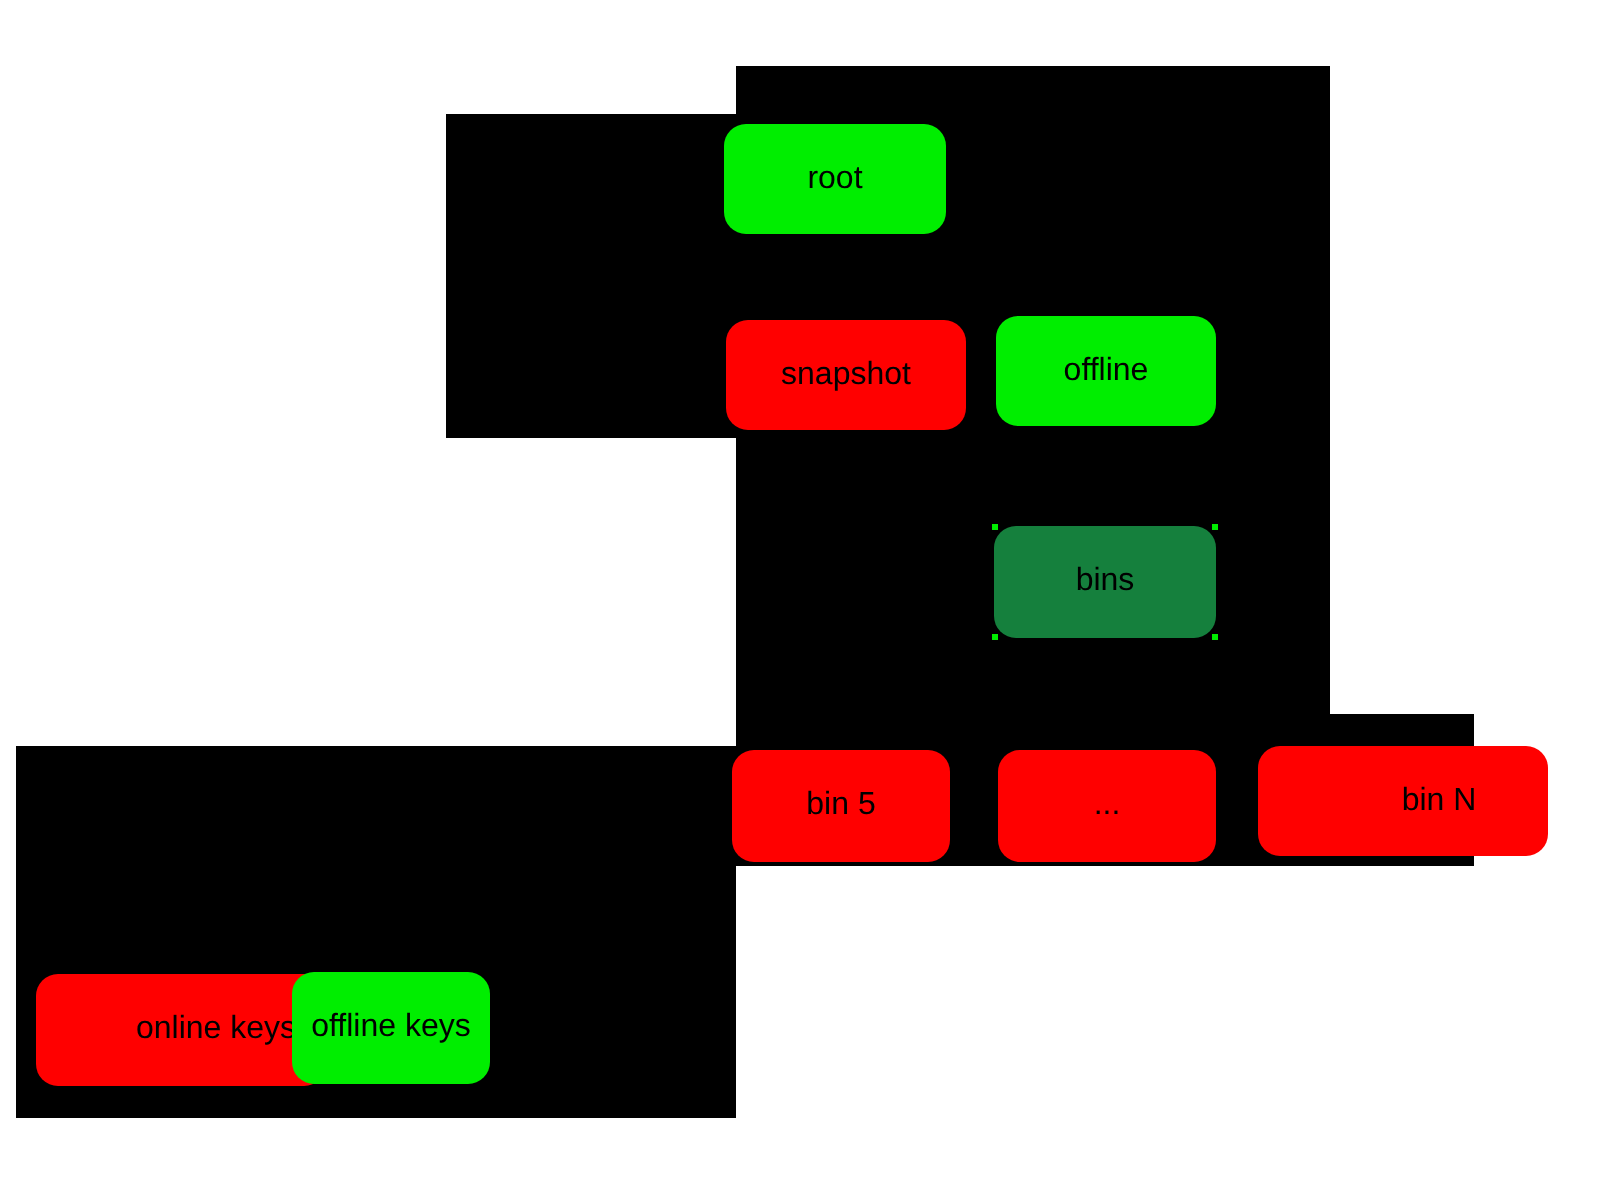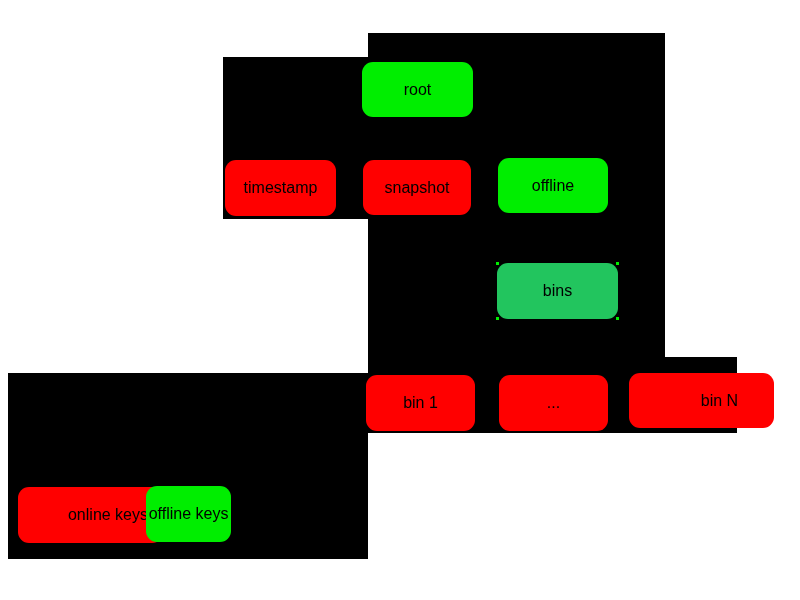--- a/index.html
+++ b/index.html
@@ -27,53 +27,50 @@
 
   <div class="panel" style="left:223px;top:57px;width:145px;height:162px"></div>
   <div class="panel" style="left:368px;top:33px;width:297px;height:324px"></div>
   <div class="panel" style="left:368px;top:357px;width:369px;height:76px"></div>
   <div class="panel" style="left:8px;top:373px;width:360px;height:186px"></div>
 
   <div class="node" style="left: 362px; top: 62px; width: 111px; height: 55px; background: rgb(0, 238, 0);">
     <span class="lbl">root</span>
   </div>
 
-  <div class="node" style="left: 225px; top: 160px; width: 111px; height: 56px; background: rgb(255, 0, 0);">
-    <span class="lbl">timestamp</span>
-  </div>
 
-  <div class="node" style="left: 363px; top: 160px; width: 108px; height: 55px; background: rgb(255, 0, 0);">
+  <div class="node" style="left: 363px; top: 160px; width: 120px; height: 55px; background: rgb(255, 0, 0);">
     <span class="lbl">snapshot</span>
   </div>
 
   <div class="node" style="left: 498px; top: 158px; width: 110px; height: 55px; background: rgb(0, 238, 0);">
     <span class="lbl">offline</span>
   </div>
 
-  <div class="node" style="left: 497px; top: 263px; width: 121px; height: 56px; background: #22c55e;">
+  <div class="node" style="left: 497px; top: 263px; width: 111px; height: 56px; background: #15803d;">
     <i class="mark tl" style="background: rgb(0, 238, 0);"></i>
     <i class="mark tr" style="background: rgb(0, 238, 0);"></i>
     <i class="mark bl" style="background: rgb(0, 238, 0);"></i>
     <i class="mark br" style="background: rgb(0, 238, 0);"></i>
     <span class="lbl">bins</span>
   </div>
 
   <div class="node" style="left: 366px; top: 375px; width: 109px; height: 56px; background: rgb(255, 0, 0);">
-    <span class="lbl">bin 1</span>
+    <span class="lbl">bin 5</span>
   </div>
 
   <div class="node" style="left: 499px; top: 375px; width: 109px; height: 56px; background: rgb(255, 0, 0);">
     <span class="lbl">...</span>
   </div>
 
   <div class="node" style="left: 629px; top: 373px; width: 109px; height: 55px; background: rgb(255, 0, 0); padding-left: 36px;">
     <span class="lbl">bin N</span>
   </div>
 
   <div class="node" style="left: 18px; top: 487px; width: 110px; height: 56px; background: rgb(255, 0, 0); padding-left: 35px;">
     <span class="lbl">online keys</span>
   </div>
 
-  <div class="node" style="left: 146px; top: 486px; width: 85px; height: 56px; background: rgb(0, 238, 0);">
+  <div class="node" style="left: 146px; top: 486px; width: 99px; height: 56px; background: rgb(0, 238, 0);">
     <span class="lbl">offline keys</span>
   </div>
 
 </div>
 
 </body></html>

